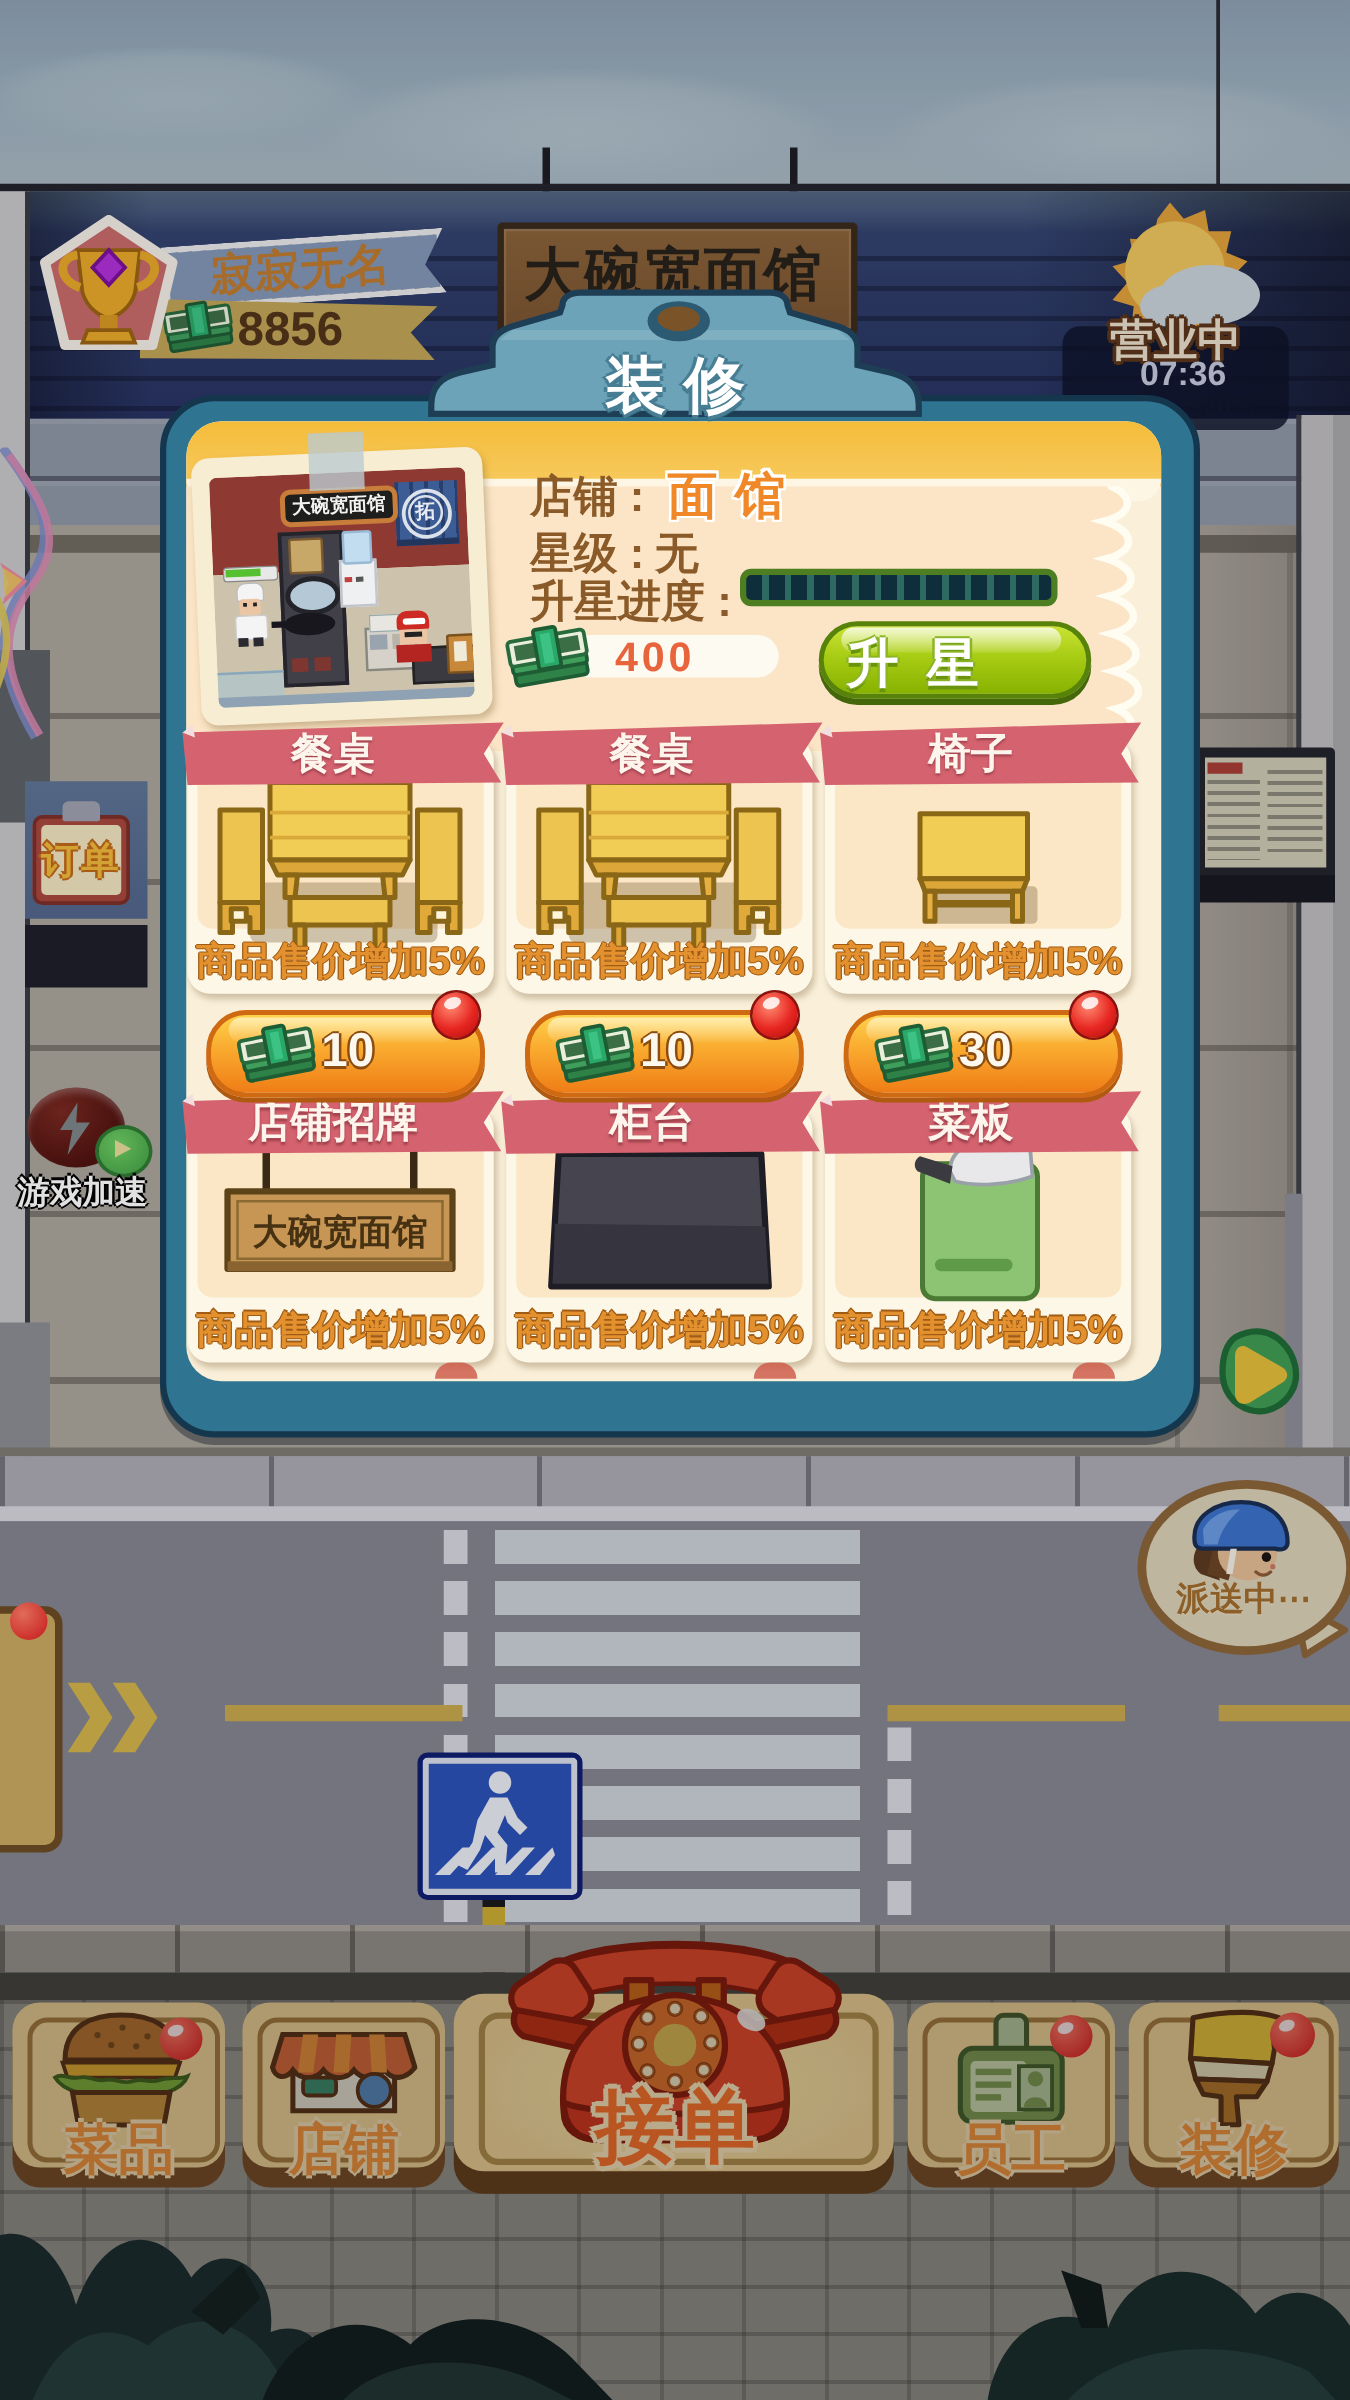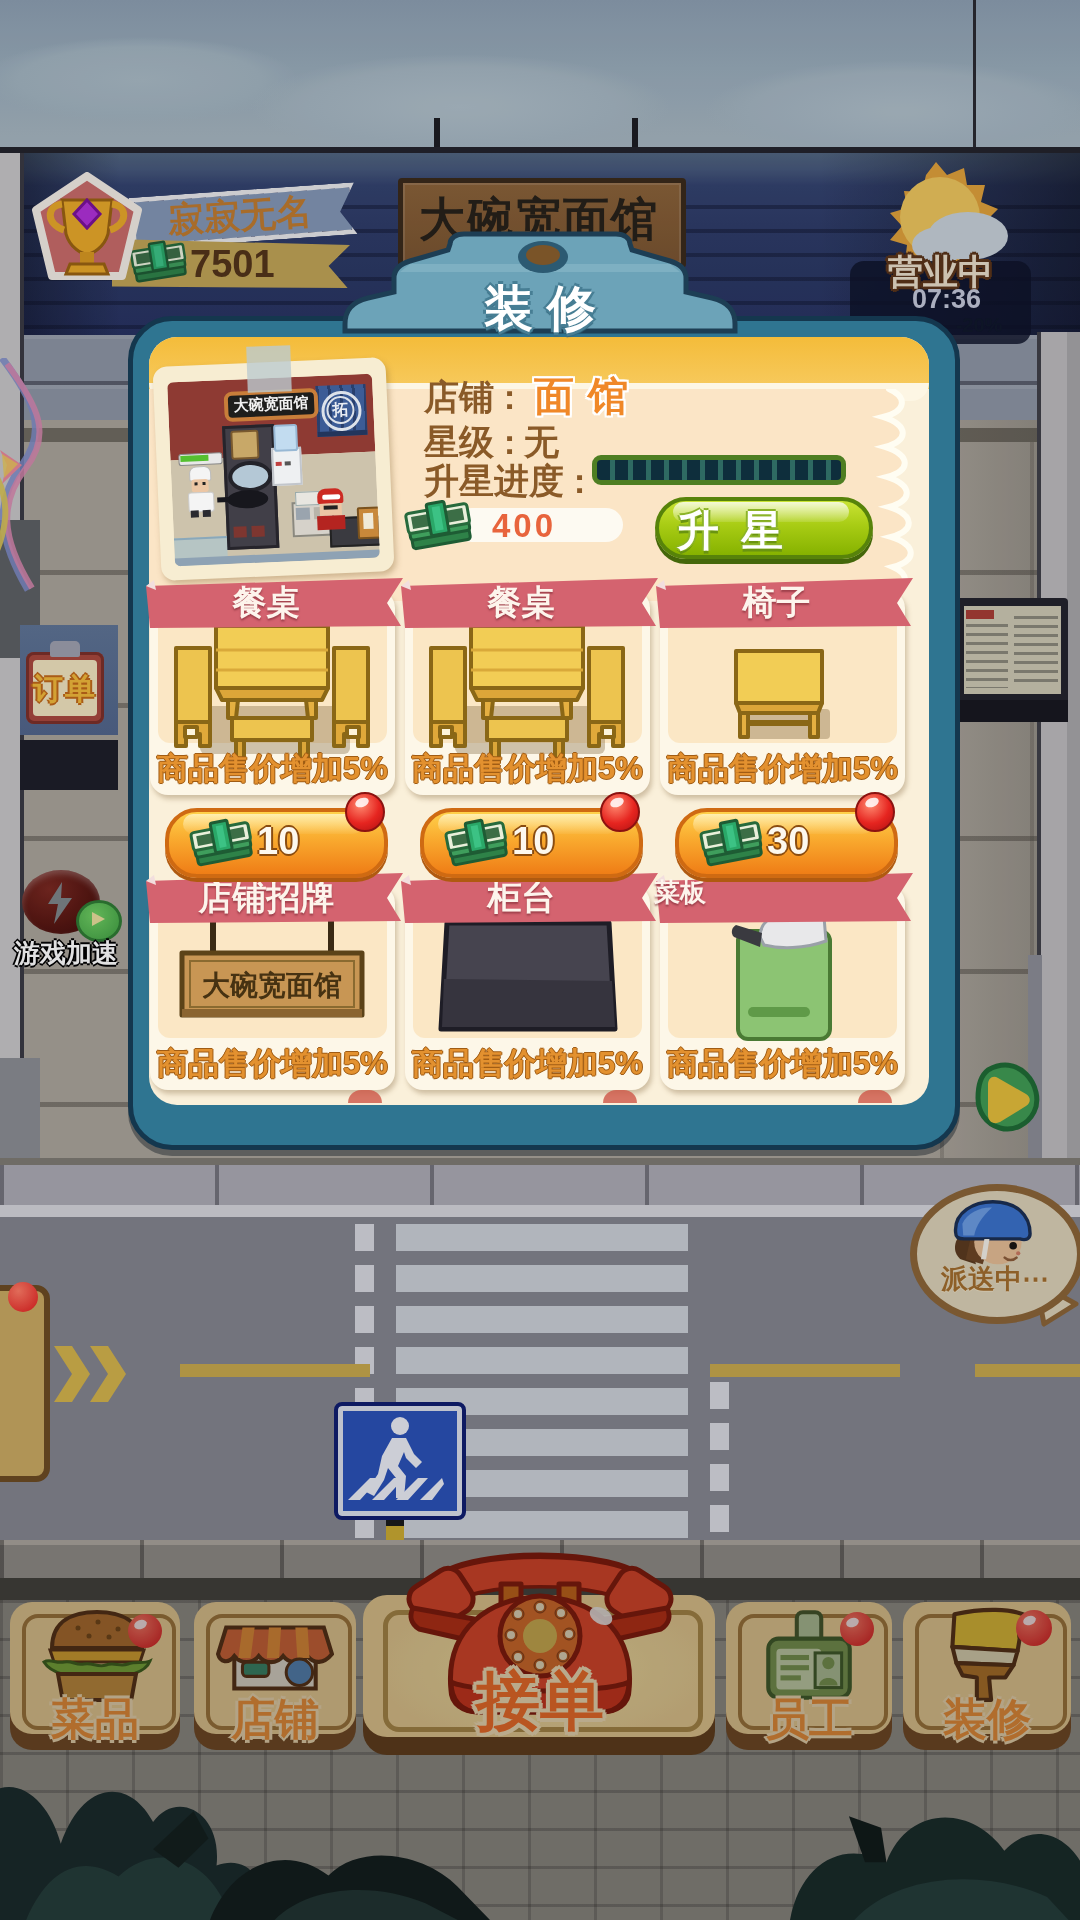--- a/index.html
+++ b/index.html
@@ -106,21 +106,21 @@
 
 <div class="abs" style="left:850px;top:261px;width:181px;height:83px;background:rgba(14,18,40,.82);border-radius:14px;"></div>
 <div class="abs" style="left:850px;top:249px;width:181px;font-size:35px;font-weight:bold;color:#e8dcc8;text-align:center;text-shadow:-3px 0 0 #5a3418,3px 0 0 #5a3418,0 -3px 0 #5a3418,0 3px 0 #5a3418,-2px -2px 0 #5a3418,2px 2px 0 #5a3418,-2px 2px 0 #5a3418,2px -2px 0 #5a3418;">营业中</div>
 <div class="abs" style="left:912px;top:284px;width:126px;font-size:27px;font-weight:bold;color:#c2c6d8;">07:36</div>
 <div class="abs" style="left:916px;top:314px;width:126px;font-size:20px;font-weight:bold;color:#0f172a;text-align:center;">-20%</div>
 
 <div class="abs" style="left:130px;top:190px;width:216px;height:42px;background:#8296b4 content-box;border:5px solid #e8e8ea;transform:rotate(-4deg);clip-path:polygon(0 0,100% 0,93% 55%,100% 100%,0 100%);"></div>
 <div class="abs" style="left:140px;top:192px;width:200px;font-size:36px;font-weight:bold;color:#bf7a2e;transform:rotate(-4deg);text-align:center;">寂寂无名</div>
 
 <div class="abs" style="left:112px;top:238px;width:238px;height:50px;background:#c0a355;clip-path:polygon(0 2%,100% 14%,91% 56%,99% 100%,0 97%);"></div>
-<div class="abs" style="left:190px;top:243px;width:150px;font-size:38px;font-weight:bold;color:#523418;">7501</div>
+<div class="abs" style="left:190px;top:243px;width:150px;font-size:38px;font-weight:bold;color:#523418;">8856</div>
 
 <svg class="abs" style="left:128px;top:234px;" width="64" height="58" viewBox="0 0 78 70">
 <g transform="rotate(-9 39 35)">
 <rect x="8" y="38" width="60" height="15" rx="3" fill="#2e8248" stroke="#1e5c34" stroke-width="3"></rect>
 <rect x="7" y="29" width="62" height="15" rx="3" fill="#3f9e5c" stroke="#1e5c34" stroke-width="3"></rect>
 <rect x="6" y="16" width="64" height="20" rx="3" fill="#e9efda" stroke="#276a3c" stroke-width="3"></rect>
 <rect x="11" y="20" width="54" height="12" fill="#3c6e46"></rect>
 <rect x="29" y="10" width="19" height="33" rx="2" fill="#2aa868" stroke="#1e5c34" stroke-width="3"></rect>
 <rect x="34" y="14" width="9" height="25" fill="#3cc284"></rect>
 </g>
@@ -558,21 +558,21 @@
 <g>
 <path d="M52,30 C52,12 70,4 88,6 L116,10 L118,34 C96,42 72,42 56,38 Z" fill="#e8e8ea" stroke="#9aa0a8" stroke-width="3"></path>
 <path d="M28,18 L54,26 L52,40 L26,30 C22,26 24,20 28,18 Z" fill="#3a3a40"></path>
 </g>
 </svg>
 <div class="abs" style="left:660px;top:1043px;width:245px;text-align:center;font-size:31px;font-weight:bold;color:#e3912f;text-shadow:-1px 0 0 #a05c14,1px 0 0 #a05c14,0 -1px 0 #a05c14,0 1px 0 #a05c14;">商品售价增加5%</div>
 <svg class="abs" style="left:654px;top:871px;" width="261" height="56" viewBox="0 0 261 56">
 <path d="M2,10 L259,2 L243,27 L257,50 L6,52 Z" fill="#d4636f"></path>
 <path d="M2,10 L10,4 L12,14 Z" fill="#f2dede"></path>
 </svg>
-<div class="abs" style="left:654px;top:875px;width:245px;font-size:26px;font-weight:bold;color:#fdf4ec;text-shadow:0 2px 2px rgba(120,40,50,.6);">菜板</div>
+<div class="abs" style="left:654px;top:875px;width:245px;text-align:center;font-size:34px;font-weight:bold;color:#fdf4ec;text-shadow:0 2px 2px rgba(120,40,50,.6);">菜板</div>
 
 <div class="abs" style="left:165px;top:808px;width:215px;height:62px;background:linear-gradient(180deg,#ffd14a 0%,#f9a92e 45%,#ef7d16 100%);border:4px solid #cf6a12;border-radius:32px;box-shadow:0 4px 0 #b05a10;"></div>
 <div class="abs" style="left:183px;top:814px;width:180px;height:20px;background:linear-gradient(180deg,rgba(255,255,230,.65),rgba(255,255,230,.05));border-radius:12px;"></div>
 <svg class="abs" style="left:187px;top:814px;" width="74" height="58" viewBox="0 0 74 58">
 <g transform="rotate(-11 37 29)">
 <rect x="8" y="33" width="54" height="13" rx="3" fill="#2e8248" stroke="#1e5c34" stroke-width="3"></rect>
 <rect x="7" y="25" width="56" height="13" rx="3" fill="#3f9e5c" stroke="#1e5c34" stroke-width="3"></rect>
 <rect x="6" y="13" width="58" height="18" rx="3" fill="#e9efda" stroke="#276a3c" stroke-width="3"></rect>
 <rect x="11" y="17" width="48" height="10" fill="#3c6e46"></rect>
 <rect x="27" y="7" width="17" height="30" rx="2" fill="#2aa868" stroke="#1e5c34" stroke-width="3"></rect>

